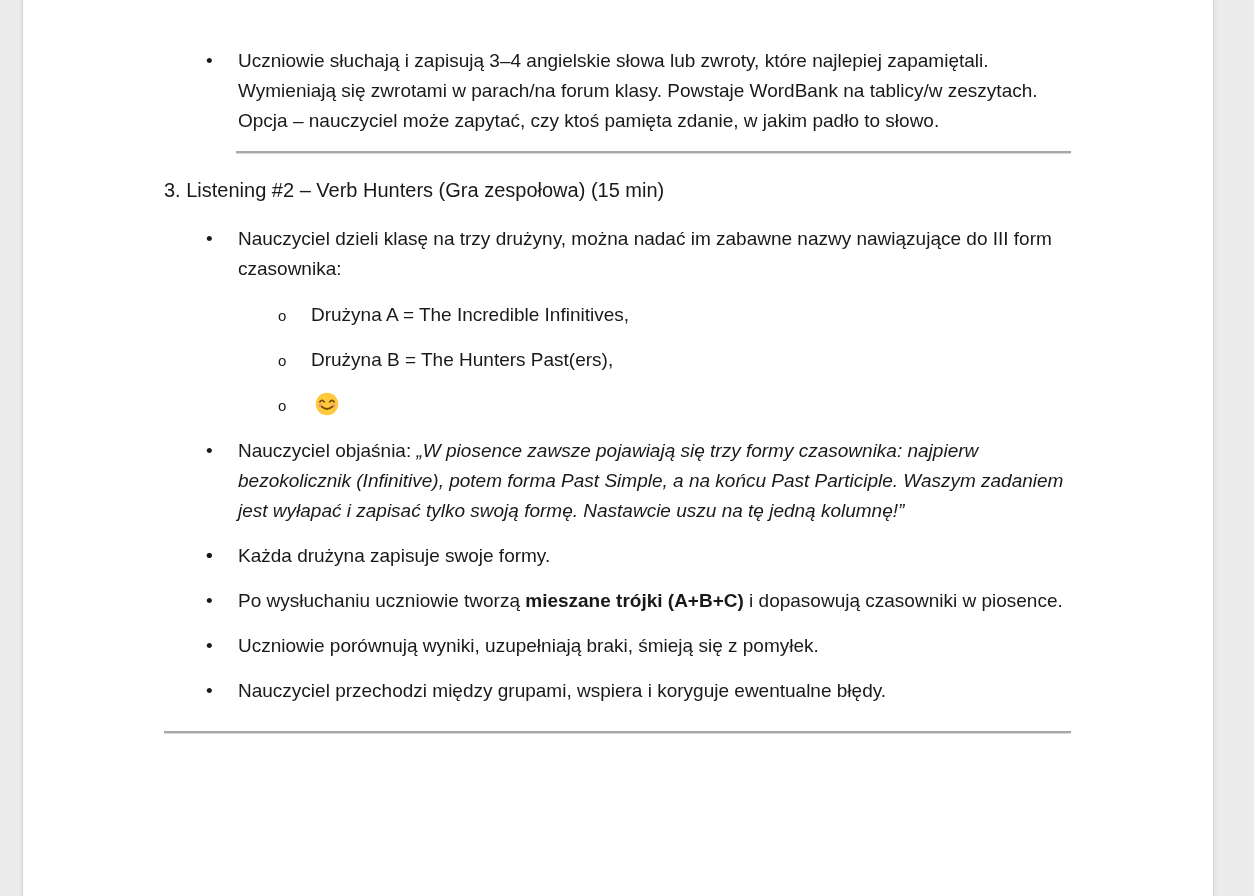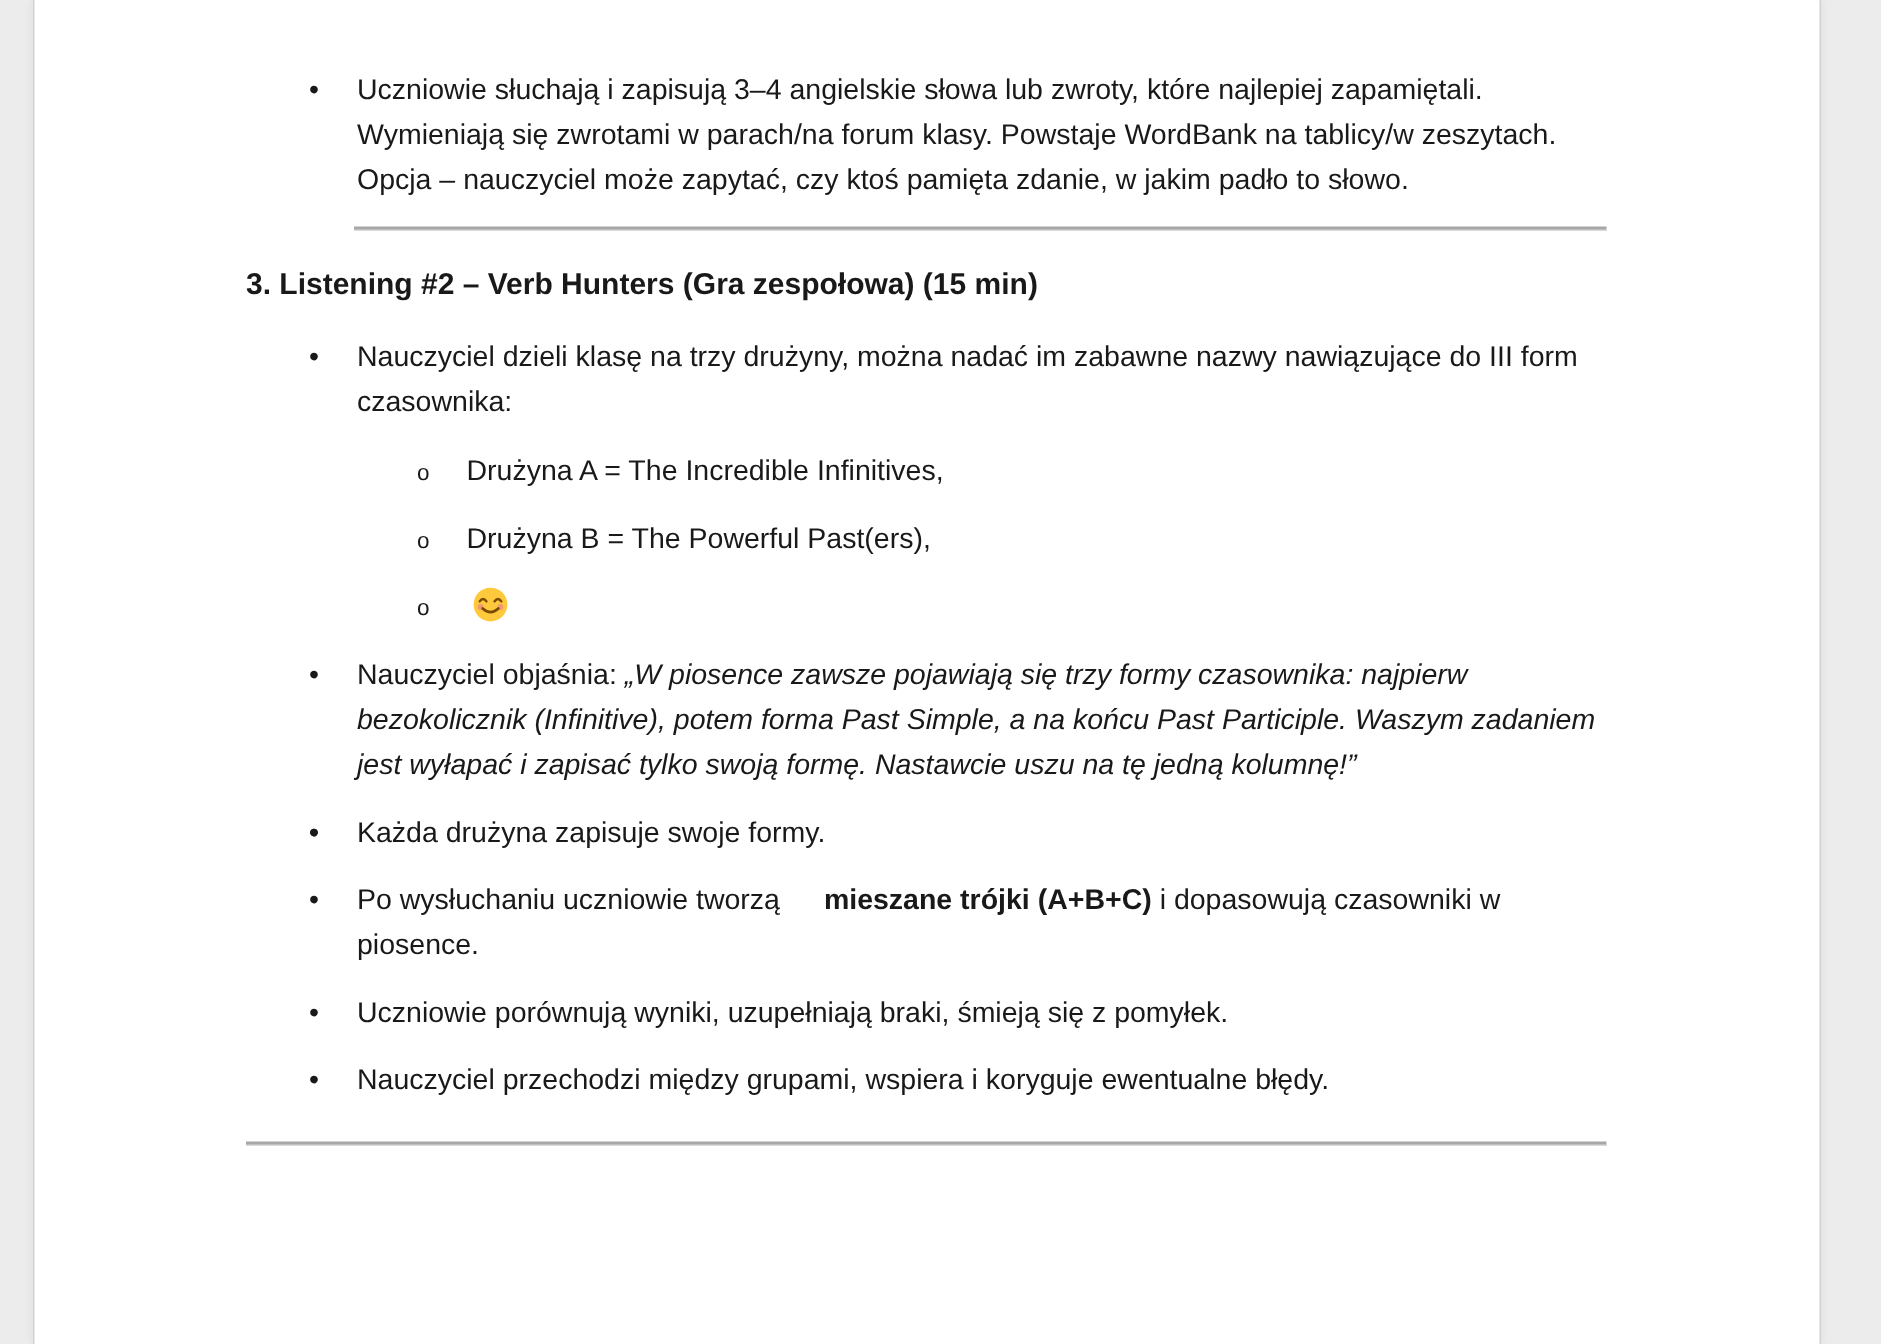--- a/index.html
+++ b/index.html
@@ -25,33 +25,33 @@
   .bullet-l1 > .marker{
     position:absolute;left:-32px;top:0;width:20px;
     font-size:19px;
   }
   .bullet-l2{position:relative;margin-left:147px;width:760px;}
   .bullet-l2 > .marker{
     position:absolute;left:-33px;top:1px;width:20px;
     font-size:15px;
   }
   .heading{
-    font-weight:bold;font-size:20px;line-height:30px;
+    font-weight:normal;font-size:20px;line-height:30px;
     margin:0 0 19px 0;
   }
   .hrule{
     height:2px;background:#a7a7a7;border-bottom:1px solid #d9d9d9;
   }
   .hrule.indented{margin:0 0 21px 72px;width:835px;}
   .hrule.full{margin:25px 0 0 0;width:907px;}
   .mb15{margin-bottom:15px;}
   .mb16{margin-bottom:16px;}
   .mb25{margin-bottom:25px;}
   .italic{font-style:italic;}
-  .bold{font-weight:bold;margin-left:24px;}
+  .bold{font-weight:bold;}
   .emoji{
     display:inline-block;width:24px;height:24px;
     vertical-align:-5px;margin-left:4px;
   }
 </style>
 </head>
 <body>
 
 <div class="canvas">
   <div class="page">
@@ -71,21 +71,21 @@
         <span>Nauczyciel dzieli klasę na trzy drużyny, można nadać im zabawne nazwy nawiązujące do III form czasownika:</span>
       </div>
 
       <div class="para bullet-l2">
         <span class="marker">o</span>
         <span>Drużyna A = The Incredible Infinitives,</span>
       </div>
 
       <div class="para bullet-l2">
         <span class="marker">o</span>
-        <span>Drużyna B = The Powerful Past(ers),</span>
+        <span>Drużyna B = The Hunters Past(ers),</span>
       </div>
 
       <div class="para bullet-l2 mb16">
         <span class="marker">o</span>
         <svg class="emoji" viewBox="0 0 32 32" aria-hidden="true">
           <circle cx="16" cy="16" r="15" fill="#ffc93d"></circle>
           <circle cx="7.2" cy="18.2" r="2.6" fill="#f08f7e" opacity="0.85"></circle>
           <circle cx="24.8" cy="18.2" r="2.6" fill="#f08f7e" opacity="0.85"></circle>
           <path d="M6.4 13.2 q 3.0 -4.2 6.0 0" stroke="#7a4b00" stroke-width="2.2" fill="none" stroke-linecap="round"></path>
           <path d="M19.6 13.2 q 3.0 -4.2 6.0 0" stroke="#7a4b00" stroke-width="2.2" fill="none" stroke-linecap="round"></path>

